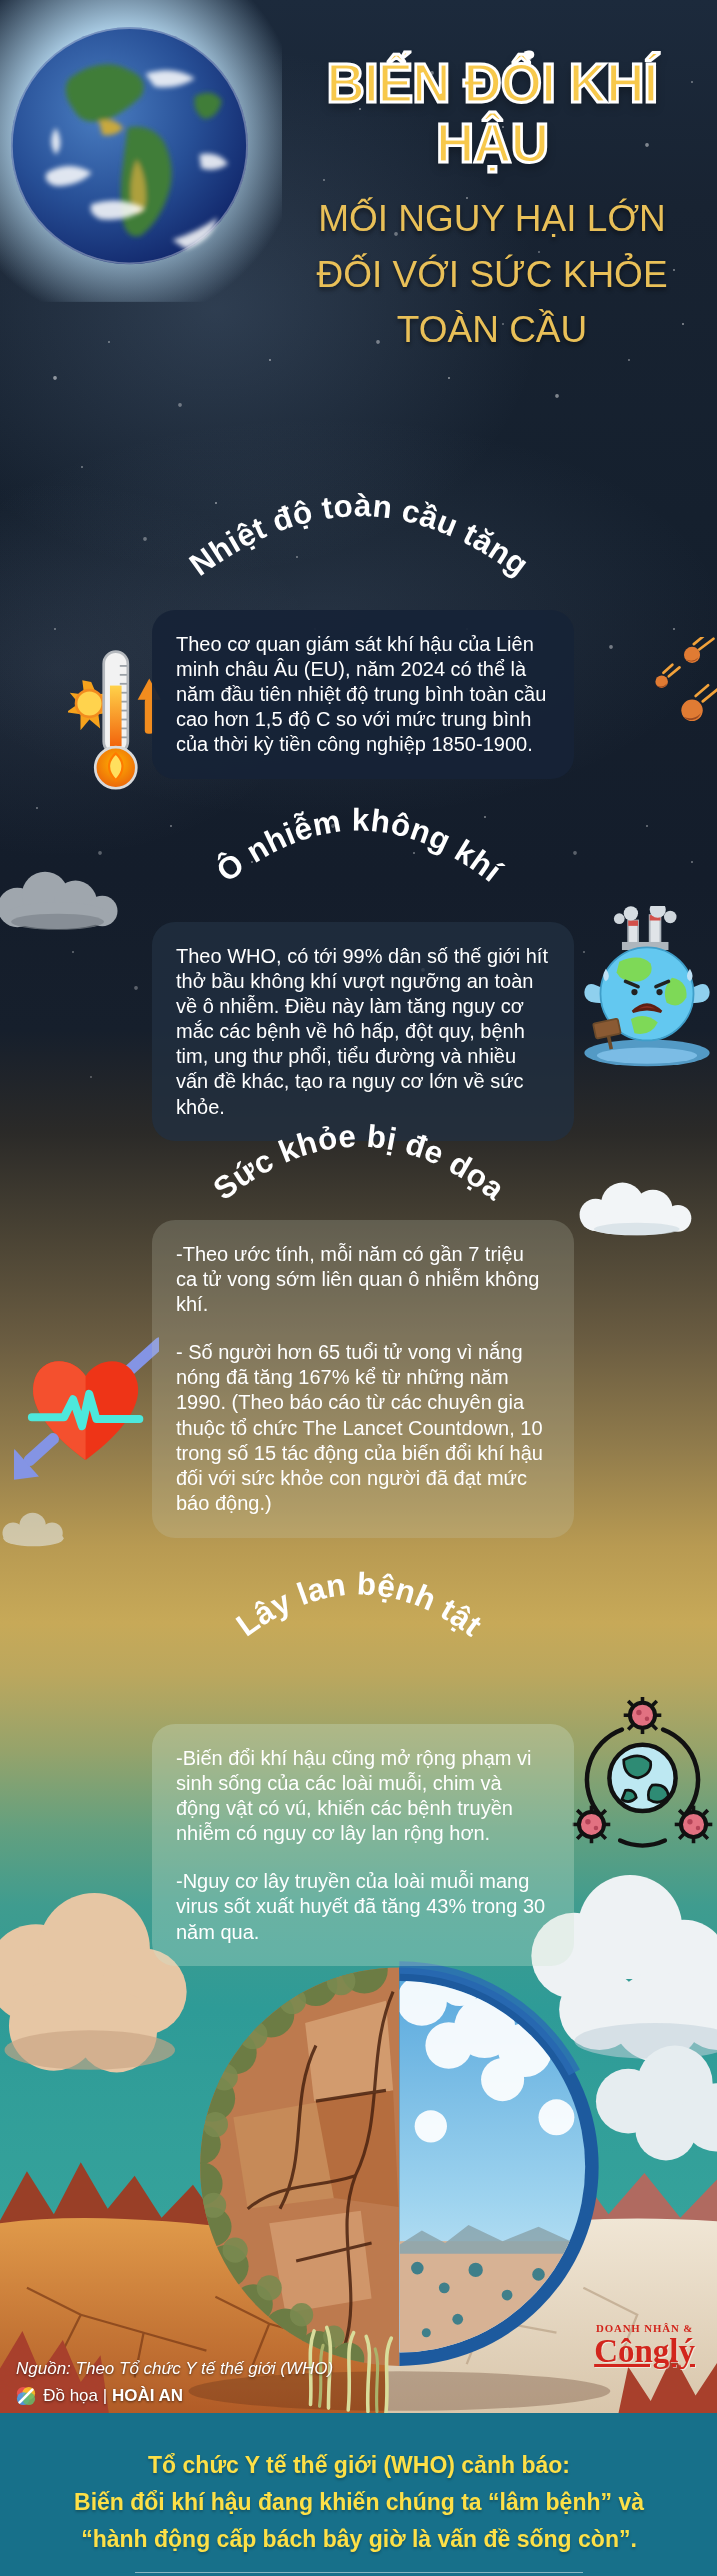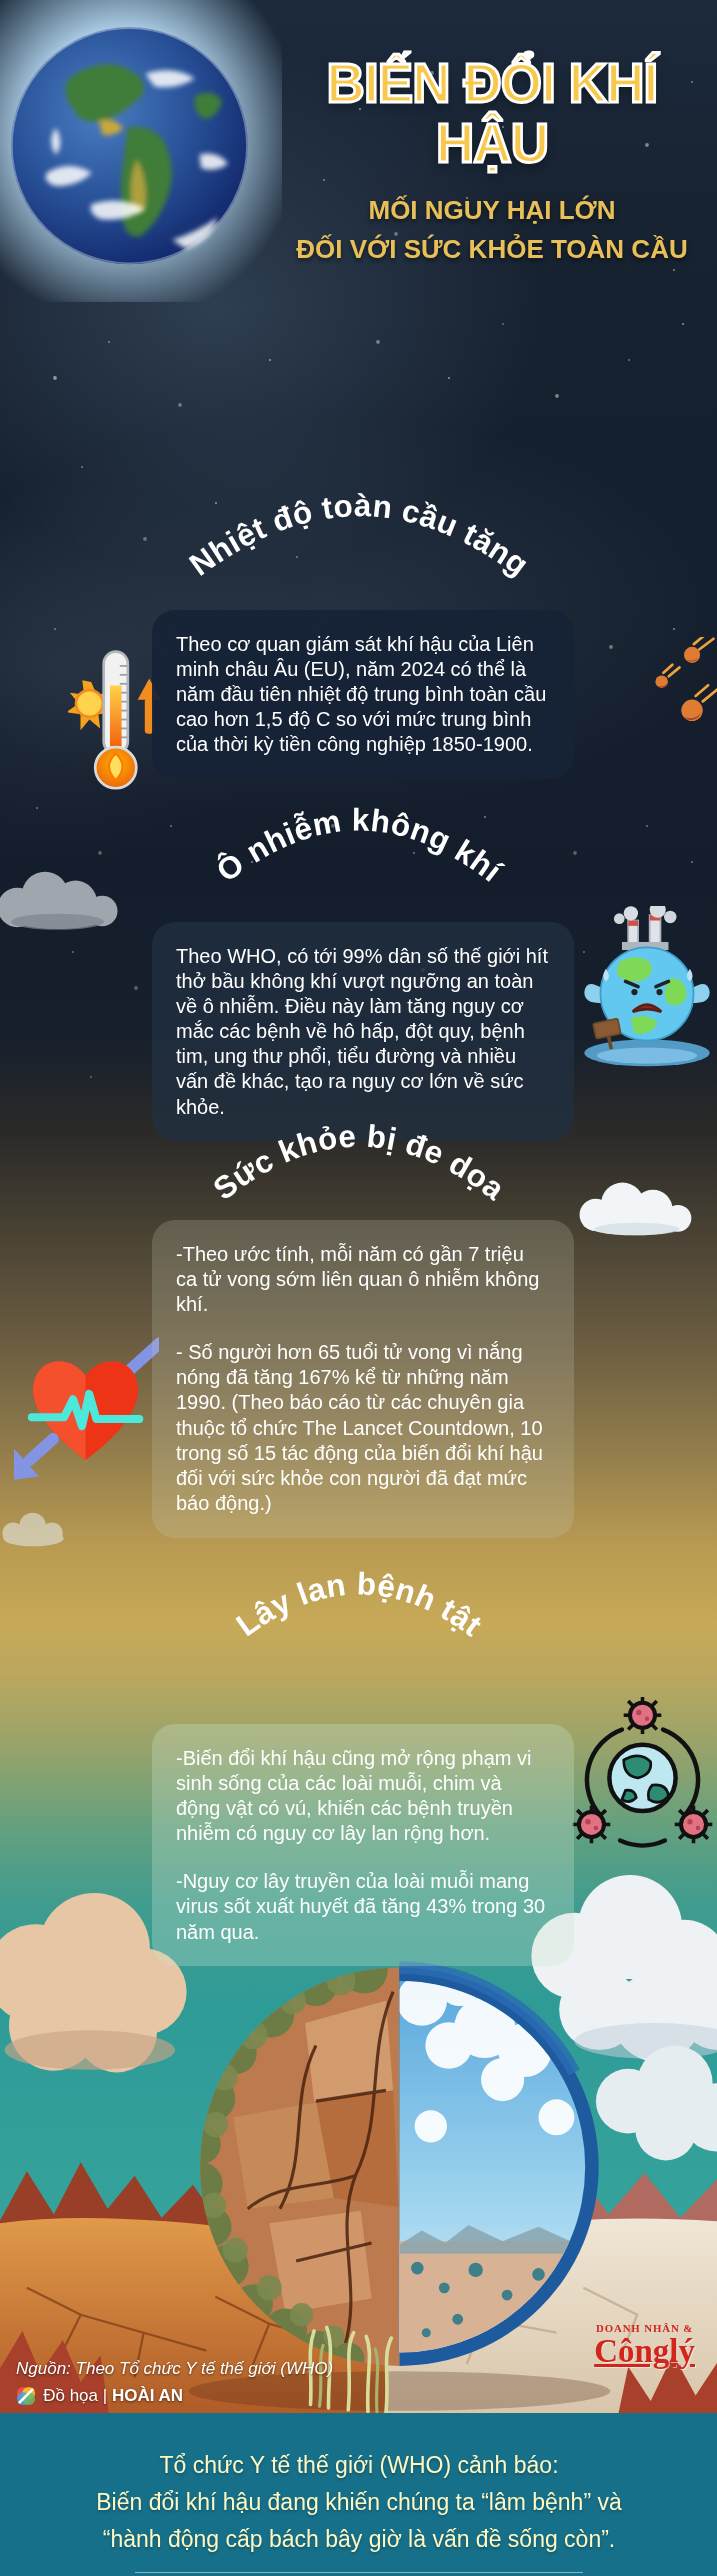--- a/index.html
+++ b/index.html
@@ -17,21 +17,21 @@
   .abs{position:absolute;}
   
   .stars{position:absolute;top:0;left:0;width:1.8px;height:1.8px;border-radius:50%;
     box-shadow:54px 377px 0 0.9px rgba(255,255,255,.5),108px 341px 0 0 rgba(255,255,255,.4),179px 404px 0 0.9px rgba(255,255,255,.35),269px 359px 0 0 rgba(255,255,255,.5),81px 466px 0 0 rgba(255,255,255,.4),144px 538px 0 0.9px rgba(255,255,255,.35),215px 502px 0 0 rgba(255,255,255,.5),296px 556px 0 0 rgba(255,255,255,.4),377px 341px 0 0.9px rgba(255,255,255,.4),448px 377px 0 0 rgba(255,255,255,.5),502px 323px 0 0 rgba(255,255,255,.35),556px 395px 0 0.9px rgba(255,255,255,.45),628px 359px 0 0 rgba(255,255,255,.4),682px 323px 0 0 rgba(255,255,255,.5),54px 628px 0 0 rgba(255,255,255,.4),117px 682px 0 0.9px rgba(255,255,255,.3),188px 646px 0 0 rgba(255,255,255,.45),314px 628px 0 0 rgba(255,255,255,.35),386px 664px 0 0.9px rgba(255,255,255,.4),466px 628px 0 0 rgba(255,255,255,.45),538px 682px 0 0 rgba(255,255,255,.3),610px 646px 0 0.9px rgba(255,255,255,.4),673px 628px 0 0 rgba(255,255,255,.45),36px 807px 0 0 rgba(255,255,255,.4),99px 852px 0 0.9px rgba(255,255,255,.3),170px 825px 0 0 rgba(255,255,255,.4),251px 861px 0 0 rgba(255,255,255,.45),332px 825px 0 0.9px rgba(255,255,255,.3),413px 852px 0 0 rgba(255,255,255,.4),484px 816px 0 0 rgba(255,255,255,.45),574px 852px 0 0.9px rgba(255,255,255,.3),646px 825px 0 0 rgba(255,255,255,.4),691px 861px 0 0 rgba(255,255,255,.4),72px 951px 0 0 rgba(255,255,255,.35),135px 987px 0 0.9px rgba(255,255,255,.3),233px 951px 0 0 rgba(255,255,255,.4),314px 1005px 0 0 rgba(255,255,255,.35),422px 969px 0 0.9px rgba(255,255,255,.3),502px 1005px 0 0 rgba(255,255,255,.4),583px 951px 0 0 rgba(255,255,255,.35),655px 987px 0 0.9px rgba(255,255,255,.3),90px 1076px 0 0 rgba(255,255,255,.3),269px 1058px 0 0 rgba(255,255,255,.3),448px 1076px 0 0 rgba(255,255,255,.3),628px 1058px 0 0 rgba(255,255,255,.3),359px 108px 0 0 rgba(255,255,255,.5),431px 72px 0 0.9px rgba(255,255,255,.4),502px 126px 0 0 rgba(255,255,255,.45),574px 90px 0 0 rgba(255,255,255,.4),646px 144px 0 0.9px rgba(255,255,255,.45),691px 81px 0 0 rgba(255,255,255,.4),323px 179px 0 0 rgba(255,255,255,.4),395px 233px 0 0.9px rgba(255,255,255,.35),466px 197px 0 0 rgba(255,255,255,.45),538px 251px 0 0 rgba(255,255,255,.35),610px 215px 0 0.9px rgba(255,255,255,.4),673px 269px 0 0 rgba(255,255,255,.45);}
   
   .earth-photo{top:-7.2px;left:-7.2px;width:289px;height:309px;}
   .title-block{left:283px;right:17px;top:57px;text-align:center;}
   .main-title{font-size:53px;font-weight:bold;letter-spacing:-0.9px;color:#f7c84b;
     -webkit-text-stroke:2.7px #ffffff;text-shadow:0 4.5px 9px rgba(0,0,0,.35);
     transform:scaleY(1.06);line-height:1.05;}
-  .subtitle{margin-top:23px;font-size:26px;font-weight:bold;color:#e9c058;line-height:1.5;
+  .subtitle{margin-top:23px;font-size:37px;font-weight:normal;color:#e9c058;line-height:1.5;
     text-shadow:0 2.7px 4.5px rgba(0,0,0,.45);text-align:center;}
   .intro{top:316px;left:49px;width:619px;text-align:center;color:#ece6d8;font-weight:bold;
     font-size:20px;line-height:1.62;letter-spacing:2.2px;text-shadow:0 1.8px 3.6px rgba(0,0,0,.5);}
   
   .arc{left:50%;transform:translateX(-50%);width:413px;height:130px;z-index:5;}
   .arc text{fill:#ffffff;font-weight:bold;font-size:35px;letter-spacing:.5px;
     font-family:"Liberation Sans",sans-serif;}
   .arc-1{top:483px;} .arc-2{top:793px;} .arc-3{top:1110px;} .arc-4{top:1555px;}
   
   .box{left:152px;width:422px;border-radius:23px;color:#fff;z-index:2;
@@ -60,21 +60,21 @@
   .credit-line b{font-weight:bold;}
   .logo{right:23px;top:2323px;text-align:center;line-height:1;margin-left:40px;}
   .logo-top{color:#d2251c;font-family:"Liberation Serif",serif;font-weight:bold;font-size:10.8px;
     letter-spacing:0.9px;}
   .logo-main{color:#d2251c;font-family:"Liberation Serif",serif;font-weight:bold;font-size:33px;
     margin-top:0.9px;text-shadow:0.9px 0.9px 0 rgba(255,255,255,.55);text-decoration:underline;}
   
   .warning-bar{top:2413px;left:0;width:718px;height:163px;background:#17708a;
     display:flex;flex-direction:column;align-items:center;justify-content:flex-start;
     padding-top:34px;box-sizing:border-box;}
-  .warning-text{color:#fef9c3;font-weight:normal;font-size:23px;line-height:1.6;text-align:center;
+  .warning-text{color:#fde047;font-weight:bold;font-size:23px;line-height:1.6;text-align:center;
     text-shadow:0 1.8px 2.7px rgba(0,0,0,.25);}
   .warning-divider{width:448px;height:0;border-top:1.3px solid rgba(215,228,230,.6);margin-top:14.4px;}
 </style>
 </head>
 <body>
 
 <div id="page">
   <div class="stars abs"></div>
 
   <svg class="abs earth-photo" viewBox="0 0 322 344">

